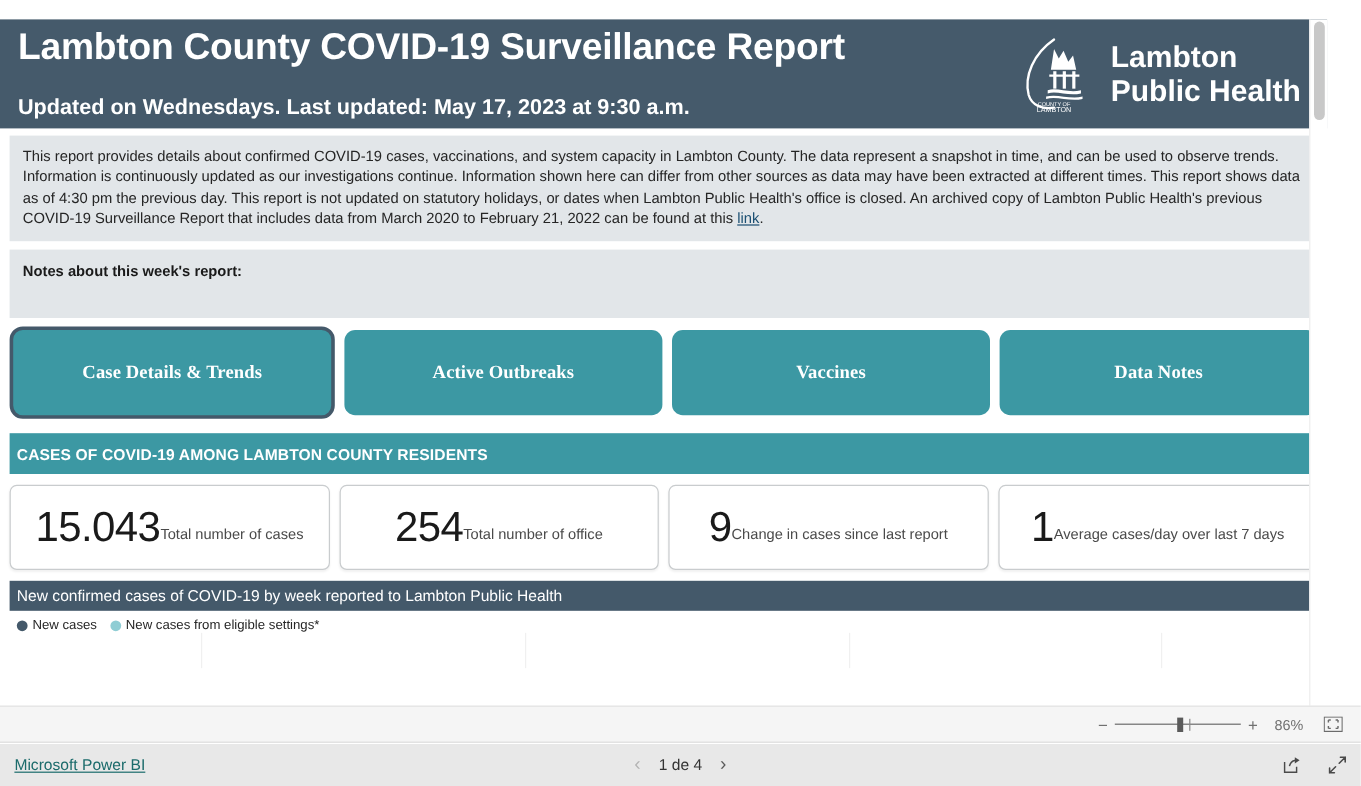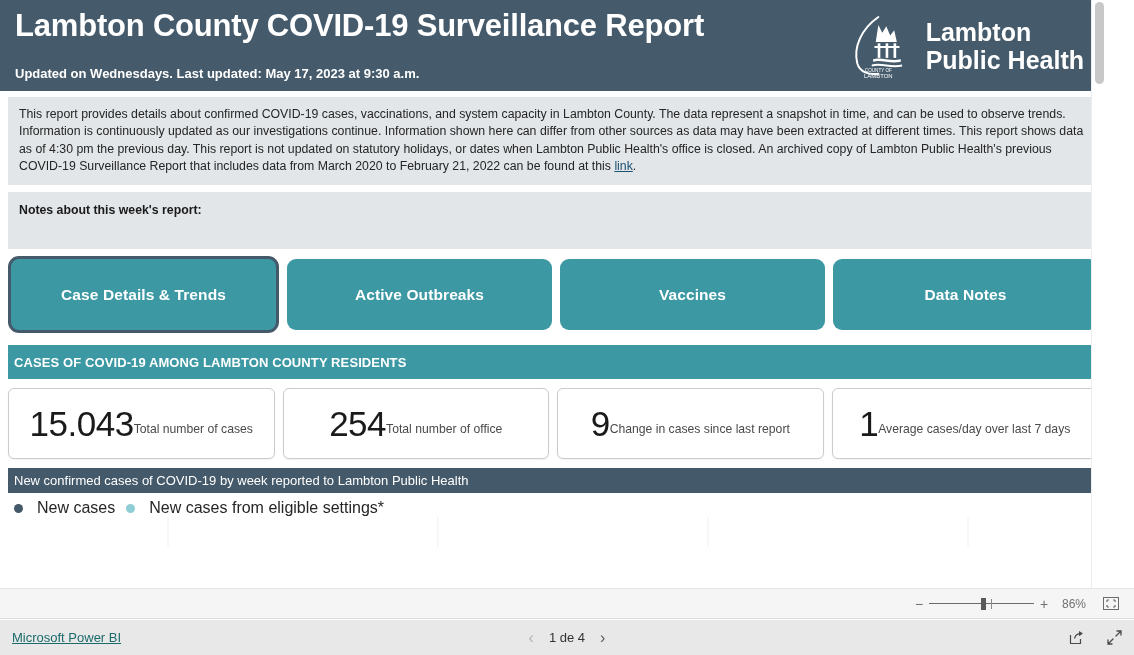--- a/index.html
+++ b/index.html
@@ -15,21 +15,21 @@
   #app {
     position: relative;
     width: 1134px;
     height: 655px;
     background: #ffffff;
   }
 
   
   .report-canvas {
     position: absolute;
-    left: 0; top: 0;
+    left: 0; top: 16px;
     width: 1106px;
     height: 588px;
     background: #ffffff;
     overflow: hidden;
   }
 
   
   .report-header {
     position: relative;
     width: 1106px;
@@ -43,21 +43,21 @@
   .report-title {
     color: #ffffff;
     font-size: 31px;
     font-weight: bold;
     letter-spacing: -0.2px;
     line-height: 1.05;
     white-space: nowrap;
   }
   .report-subtitle {
     color: #ffffff;
-    font-size: 13px;
+    font-size: 18px;
     font-weight: bold;
     margin-top: 24px;
     white-space: nowrap;
   }
   .brand-lockup {
     flex: 0 0 auto;
     display: flex;
     align-items: center;
     gap: 12px;
     padding-right: 8px;
@@ -130,20 +130,21 @@
     border-radius: 11px;
     height: 77px;
     margin-top: -3px;
   }
   .tab-label {
     color: #ffffff;
     font-size: 15.5px;
     font-weight: bold;
     letter-spacing: 0.1px;
     white-space: nowrap;
+    font-family: Liberation Serif, serif;
   }
 
   
   .section-banner {
     position: relative;
     margin: 12px 8px 0 8px;
     height: 34px;
     background: #3c98a3;
     display: flex;
     align-items: center;
@@ -217,23 +218,22 @@
     align-items: center;
     gap: 4px;
   }
   .legend-swatch {
     width: 9px; height: 9px;
     border-radius: 50%;
     flex: 0 0 auto;
   }
   .legend-text {
     color: #262626;
-    font-size: 16px;
-    white-space: nowrap;
-    margin-left: 10px;
+    font-size: 11px;
+    white-space: nowrap;
   }
   .chart-plot {
     position: relative;
     height: 30px;
     background: #ffffff;
     overflow: hidden;
   }
   .plot-svg { display: block; }
 
   

